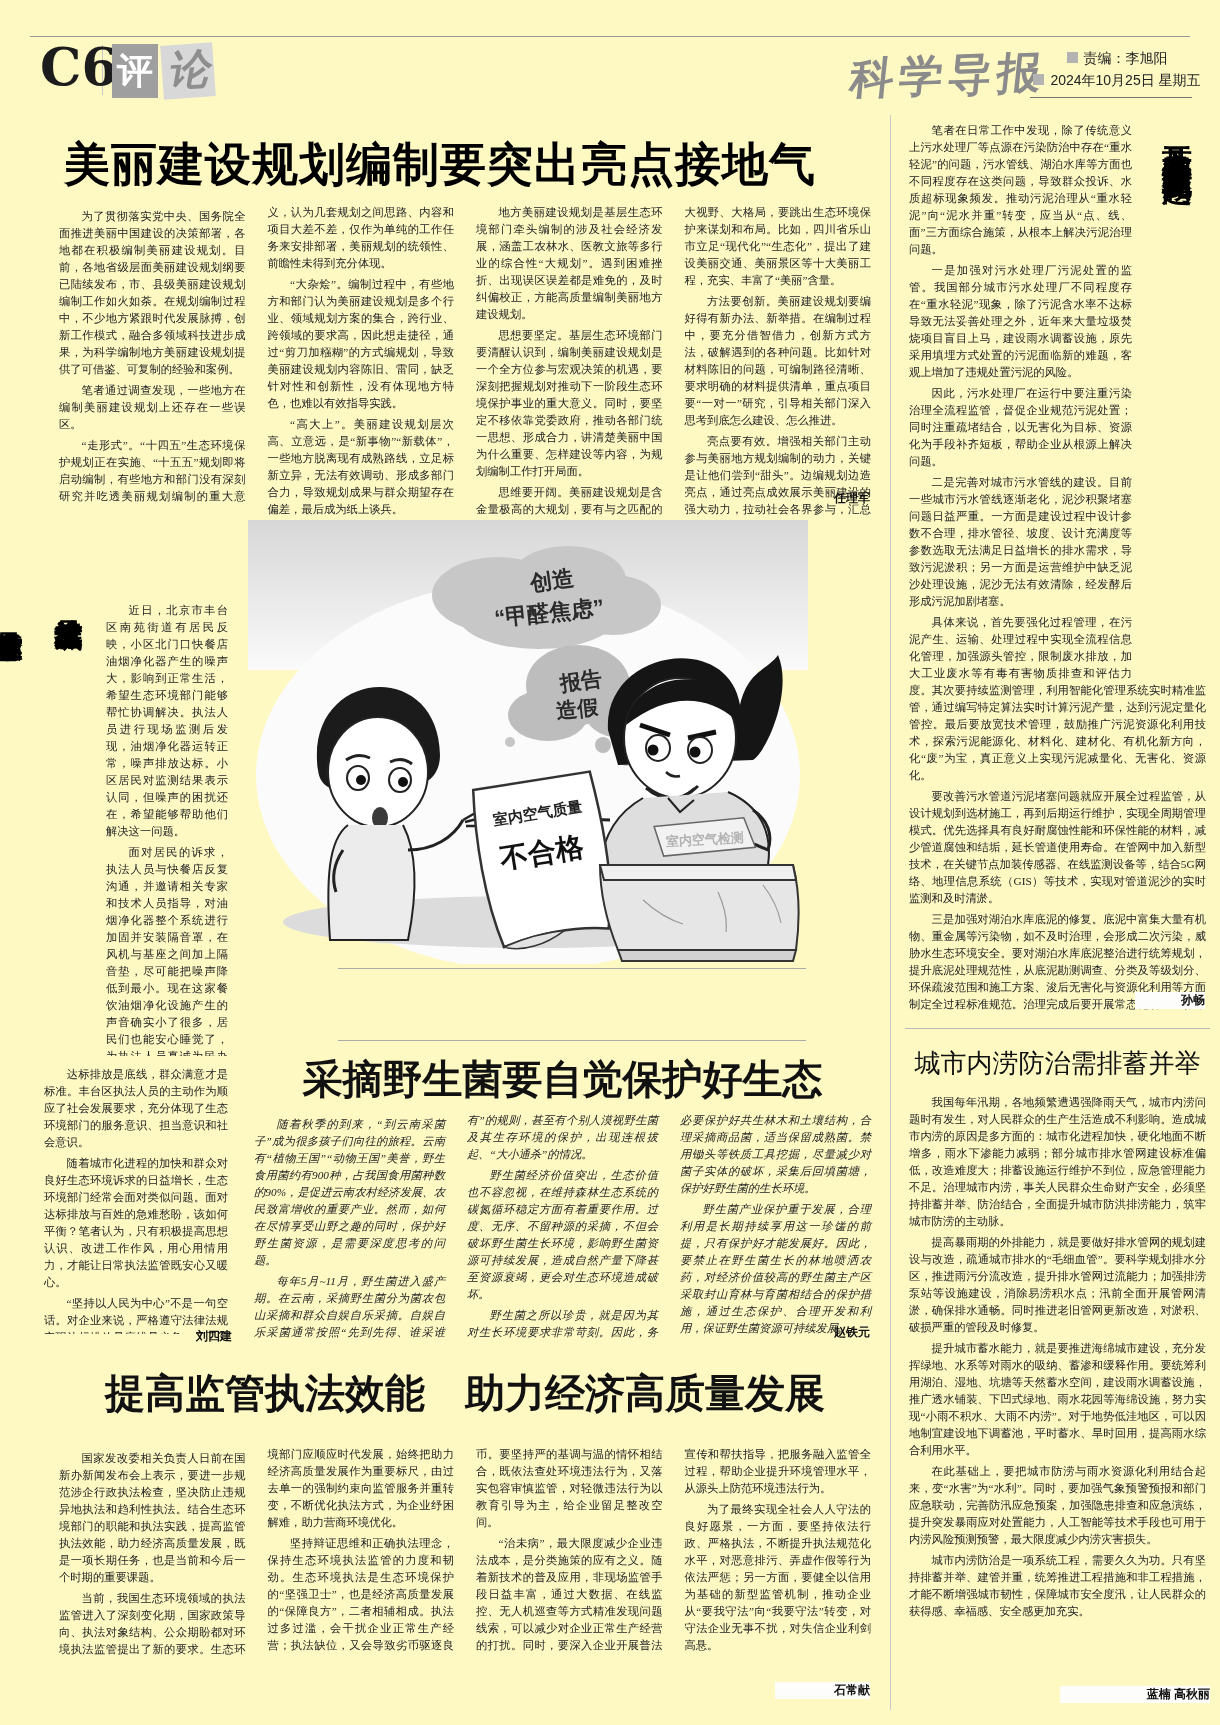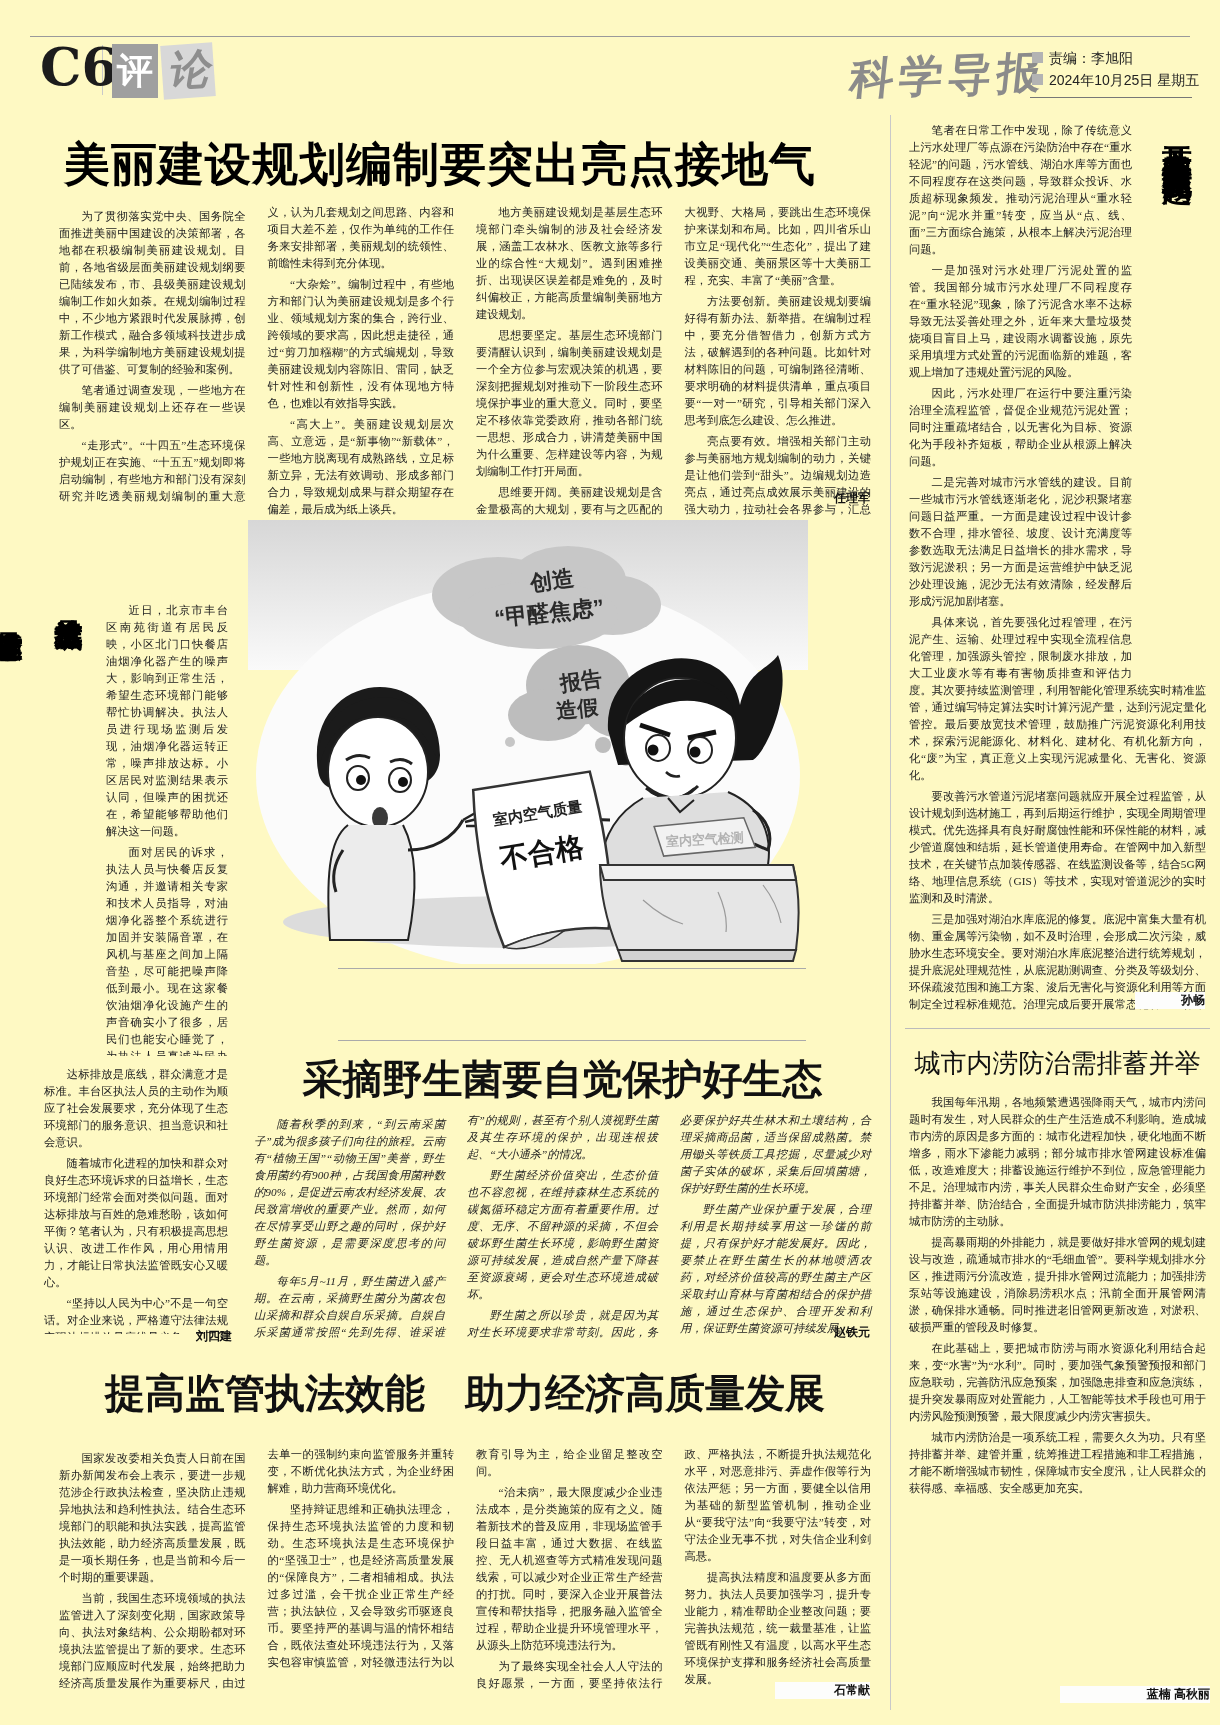--- a/index.html
+++ b/index.html
@@ -9,21 +9,21 @@
   .vrule{position:absolute;background:#c9c9c9;}
   
   .pageno{position:absolute;left:40px;top:40px;font-family:"DejaVu Serif",serif;font-weight:bold;font-size:52px;line-height:54px;}
   .secblock1{position:absolute;left:112px;top:44px;width:46px;height:54px;background:#9f9f9f;color:#fff;
              font-size:36px;font-weight:bold;text-align:center;line-height:54px;font-family:"Liberation Serif",serif;}
   .secblock2{position:absolute;left:162px;top:44px;width:52px;height:54px;background:#d8d8d8;color:#8e8e8e;
              font-size:42px;font-weight:bold;font-style:italic;text-align:center;line-height:52px;
              font-family:"DejaVu Serif",serif;transform:rotate(-4deg);}
   .paper{position:absolute;left:850px;top:44px;width:330px;color:#8b8b8b;font-family:"DejaVu Serif",serif;
          font-weight:bold;font-size:44px;letter-spacing:5px;transform:rotate(-2deg) skewX(-8deg);}
-  .edrow{position:absolute;left:1032px;width:170px;font-family:"Liberation Sans",sans-serif;font-size:14px;color:#222;}
+  .edrow{position:absolute;left:1032px;width:170px;font-family:"Liberation Sans",sans-serif;font-size:14px;color:#222;text-align:center;}
   .edrow .sq{display:inline-block;width:11px;height:11px;background:#b3b3b3;margin-right:6px;}
   
   .h-main{position:absolute;left:55px;top:134px;width:770px;text-align:center;
           font-family:"Liberation Sans","DejaVu Sans",sans-serif;font-weight:900;font-size:46px;letter-spacing:1px;color:#000;}
   .h-mid{position:absolute;left:250px;top:1052px;width:625px;text-align:center;
          font-family:"Liberation Sans",sans-serif;font-weight:900;font-size:40px;color:#111;}
   .h-law{position:absolute;left:55px;top:1366px;width:820px;text-align:center;
          font-family:"Liberation Sans",sans-serif;font-weight:900;font-size:40px;color:#111;}
   .h-flood{position:absolute;left:905px;top:1046px;width:305px;text-align:center;
            font-family:"Liberation Sans",sans-serif;font-weight:400;font-size:26px;color:#111;}
@@ -217,29 +217,29 @@
         <p>实现泥水共治，解决“重水轻泥”问题，需要政府、企业和社会各界明晰责任、共同努力。通过不断深化推进、加大监管力度，从点线面三个方面入手，强化污泥治理效果，提高水环境质量和水生态稳定性。</p>
       </div>
   </div>
   <div class="byline" style="left:1135px;top:992px;width:70px;background:#fdfdfc;">孙畅</div>
 
   <div class="rule" style="left:905px;top:1028px;width:305px;height:1px;background:#bbb;"></div>
   <div class="h-flood">城市内涝防治需排蓄并举</div>
   <div class="single body-txt" style="left:905px;top:1090px;width:305px;height:592px;">
       <p>我国每年汛期，各地频繁遭遇强降雨天气，城市内涝问题时有发生，对人民群众的生产生活造成不利影响。造成城市内涝的原因是多方面的：城市化进程加快，硬化地面不断增多，雨水下渗能力减弱；部分城市排水管网建设标准偏低，改造难度大；排蓄设施运行维护不到位，应急管理能力不足。治理城市内涝，事关人民群众生命财产安全，必须坚持排蓄并举、防治结合，全面提升城市防洪排涝能力，筑牢城市防涝的主动脉。</p>
       <p>提高暴雨期的外排能力，就是要做好排水管网的规划建设与改造，疏通城市排水的“毛细血管”。要科学规划排水分区，推进雨污分流改造，提升排水管网过流能力；加强排涝泵站等设施建设，消除易涝积水点；汛前全面开展管网清淤，确保排水通畅。同时推进老旧管网更新改造，对淤积、破损严重的管段及时修复。</p>
+      <p>提升城市蓄水能力，就是要推进海绵城市建设，充分发挥绿地、水系等对雨水的吸纳、蓄渗和缓释作用。要统筹利用湖泊、湿地、坑塘等天然蓄水空间，建设雨水调蓄设施，推广透水铺装、下凹式绿地、雨水花园等海绵设施，努力实现“小雨不积水、大雨不内涝”。对于地势低洼地区，可以因地制宜建设地下调蓄池，平时蓄水、旱时回用，提高雨水综合利用水平。</p>
       <p>在此基础上，要把城市防涝与雨水资源化利用结合起来，变“水害”为“水利”。同时，要加强气象预警预报和部门应急联动，完善防汛应急预案，加强隐患排查和应急演练，提升突发暴雨应对处置能力，人工智能等技术手段也可用于内涝风险预测预警，最大限度减少内涝灾害损失。</p>
       <p>城市内涝防治是一项系统工程，需要久久为功。只有坚持排蓄并举、建管并重，统筹推进工程措施和非工程措施，才能不断增强城市韧性，保障城市安全度汛，让人民群众的获得感、幸福感、安全感更加充实。</p>
     </div>
   <div class="byline" style="left:1060px;top:1686px;width:150px;background:#fdfdfc;">蓝楠  高秋丽</div>
 
   <div class="h-law">提高监管执法效能　助力经济高质量发展</div>
   <div class="cols4 body-txt" style="left:55px;top:1446px;width:820px;height:262px;">
       <p>国家发改委相关负责人日前在国新办新闻发布会上表示，要进一步规范涉企行政执法检查，坚决防止违规异地执法和趋利性执法。结合生态环境部门的职能和执法实践，提高监管执法效能，助力经济高质量发展，既是一项长期任务，也是当前和今后一个时期的重要课题。</p>
       <p>当前，我国生态环境领域的执法监管进入了深刻变化期，国家政策导向、执法对象结构、公众期盼都对环境执法监管提出了新的要求。生态环境部门应顺应时代发展，始终把助力经济高质量发展作为重要标尺，由过去单一的强制约束向监管服务并重转变，不断优化执法方式，为企业纾困解难，助力营商环境优化。</p>
       <p>坚持辩证思维和正确执法理念，保持生态环境执法监管的力度和韧劲。生态环境执法是生态环境保护的“坚强卫士”，也是经济高质量发展的“保障良方”，二者相辅相成。执法过多过滥，会干扰企业正常生产经营；执法缺位，又会导致劣币驱逐良币。要坚持严的基调与温的情怀相结合，既依法查处环境违法行为，又落实包容审慎监管，对轻微违法行为以教育引导为主，给企业留足整改空间。</p>
       <p>“治未病”，最大限度减少企业违法成本，是分类施策的应有之义。随着新技术的普及应用，非现场监管手段日益丰富，通过大数据、在线监控、无人机巡查等方式精准发现问题线索，可以减少对企业正常生产经营的打扰。同时，要深入企业开展普法宣传和帮扶指导，把服务融入监管全过程，帮助企业提升环境管理水平，从源头上防范环境违法行为。</p>
       <p>为了最终实现全社会人人守法的良好愿景，一方面，要坚持依法行政、严格执法，不断提升执法规范化水平，对恶意排污、弄虚作假等行为依法严惩；另一方面，要健全以信用为基础的新型监管机制，推动企业从“要我守法”向“我要守法”转变，对守法企业无事不扰，对失信企业利剑高悬。</p>
-      <p>提高执法精度和温度要从多方面努力。执法人员要加强学习，提升专业能力，精准帮助企业整改问题；要完善执法规范，统一裁量基准，让监管既有刚性又有温度，以高水平生态环境保护支撑和服务经济社会高质量发展。</p>
     </div>
   <div class="byline" style="left:775px;top:1682px;width:95px;background:#fdfdfc;">石常献</div>
 
 </div>
 
 </body></html>

